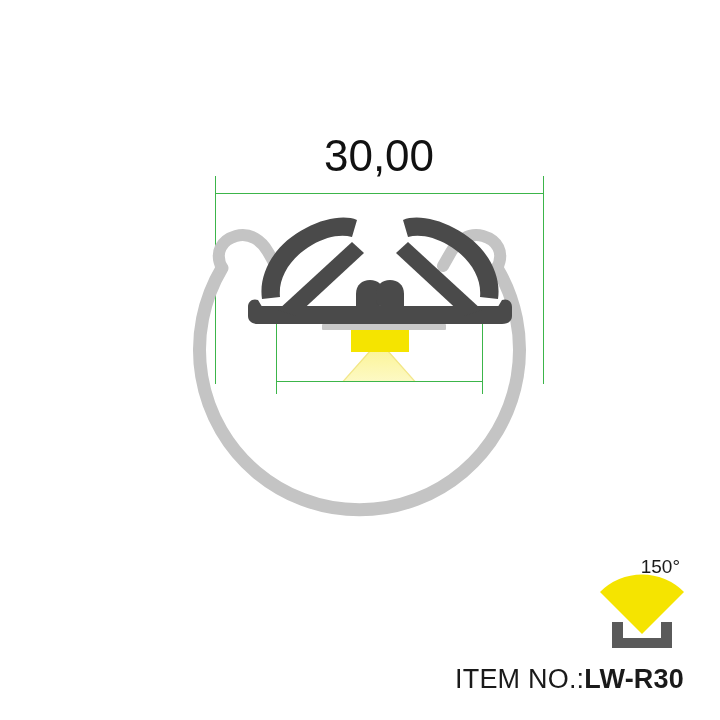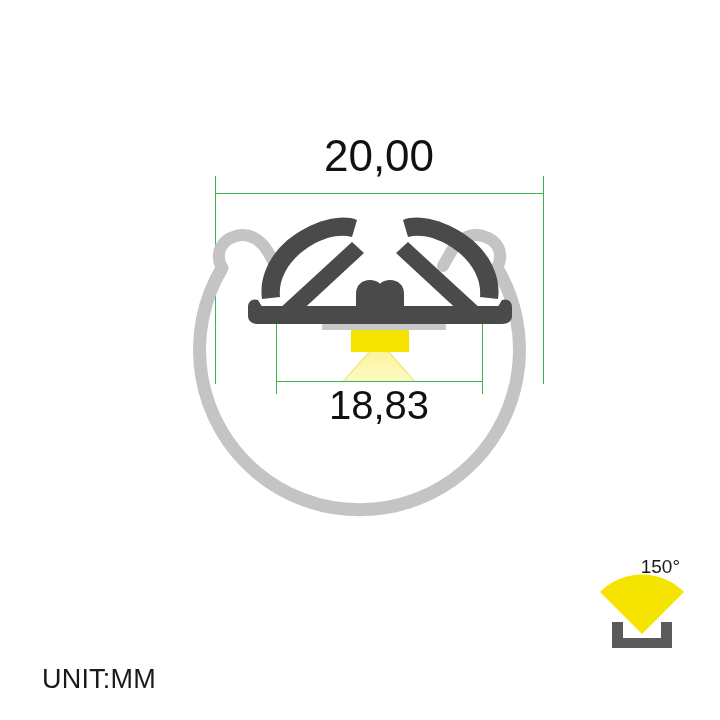--- a/index.html
+++ b/index.html
@@ -214,22 +214,21 @@
                L 661 638
                L 661 622
                L 672 622
                L 672 648
                L 612 648
                Z" fill="#5a5a5a"></path>
     </g>
 
   </svg>
 
-  <div class="dim-text" id="dim-top-text" style="left:215px; top:134px; width:328px; text-align:center; font-size:44px;">20,00</div>
-
-  <div class="dim-text" id="dim-inner-text" style="left:276px; top:385px; width:206px; text-align:center; font-size:40px;">18,83</div>
+  <div class="dim-text" id="dim-top-text" style="left:215px; top:134px; width:328px; text-align:center; font-size:44px;">30,00</div>
+
 
   <div id="beam-angle-label">150°</div>
 
-  <div class="footer-text" id="unit-label">UNIT:MM</div>
-
+
+  <div class="footer-text" id="item-label"><span>ITEM NO.:</span><span class="bold">LW-R30</span></div>
 
 </div>
 
 </body></html>

